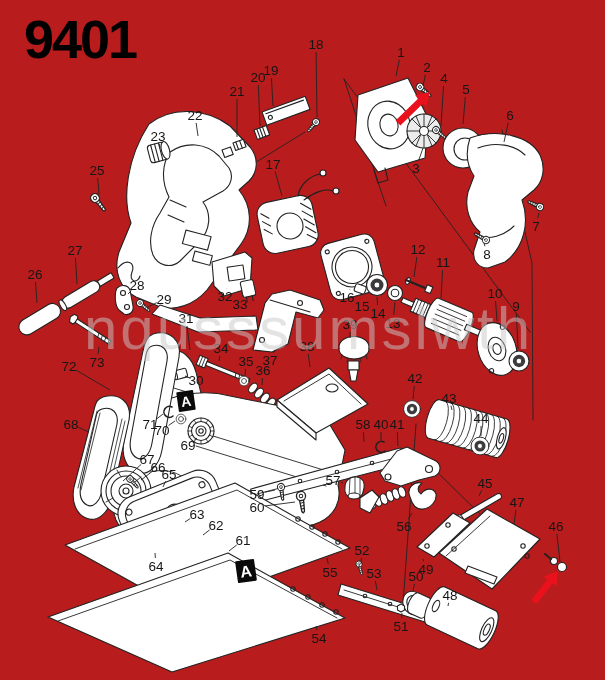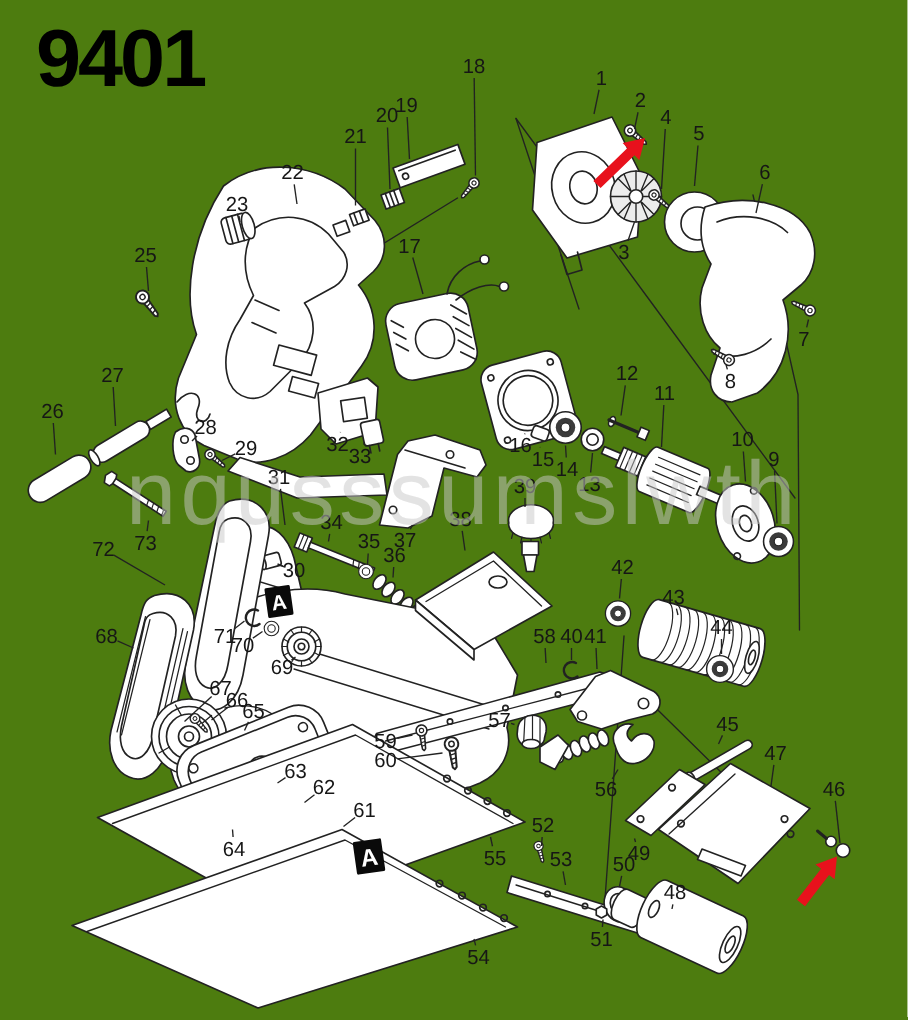--- a/index.html
+++ b/index.html
@@ -1,16 +1,16 @@
 <!DOCTYPE html>
 <html><head>
 <meta charset="utf-8">
 <style>
   html,body{margin:0;padding:0;background:#fff;}
-  #page{position:relative;width:605px;height:680px;background:#4d7c0f;overflow:hidden;
+  #page{position:relative;width:605px;height:680px;background:#b91c1c;overflow:hidden;
         font-family:"Liberation Sans",sans-serif;}
   #title{position:absolute;left:24px;top:12px;font-size:54px;font-weight:bold;
          letter-spacing:-2px;color:#000;line-height:1;}
   #watermark{position:absolute;left:84px;top:294px;font-size:60px;letter-spacing:3px;
              color:#c9c9c9;opacity:.5;pointer-events:none;white-space:nowrap;}
   svg text.plbl{font-family:"Liberation Sans",sans-serif;font-size:13.5px;fill:#161616;}
   svg text.badge{font-family:"Liberation Sans",sans-serif;font-weight:bold;fill:#fff;}
 </style>
 </head>
 <body>

